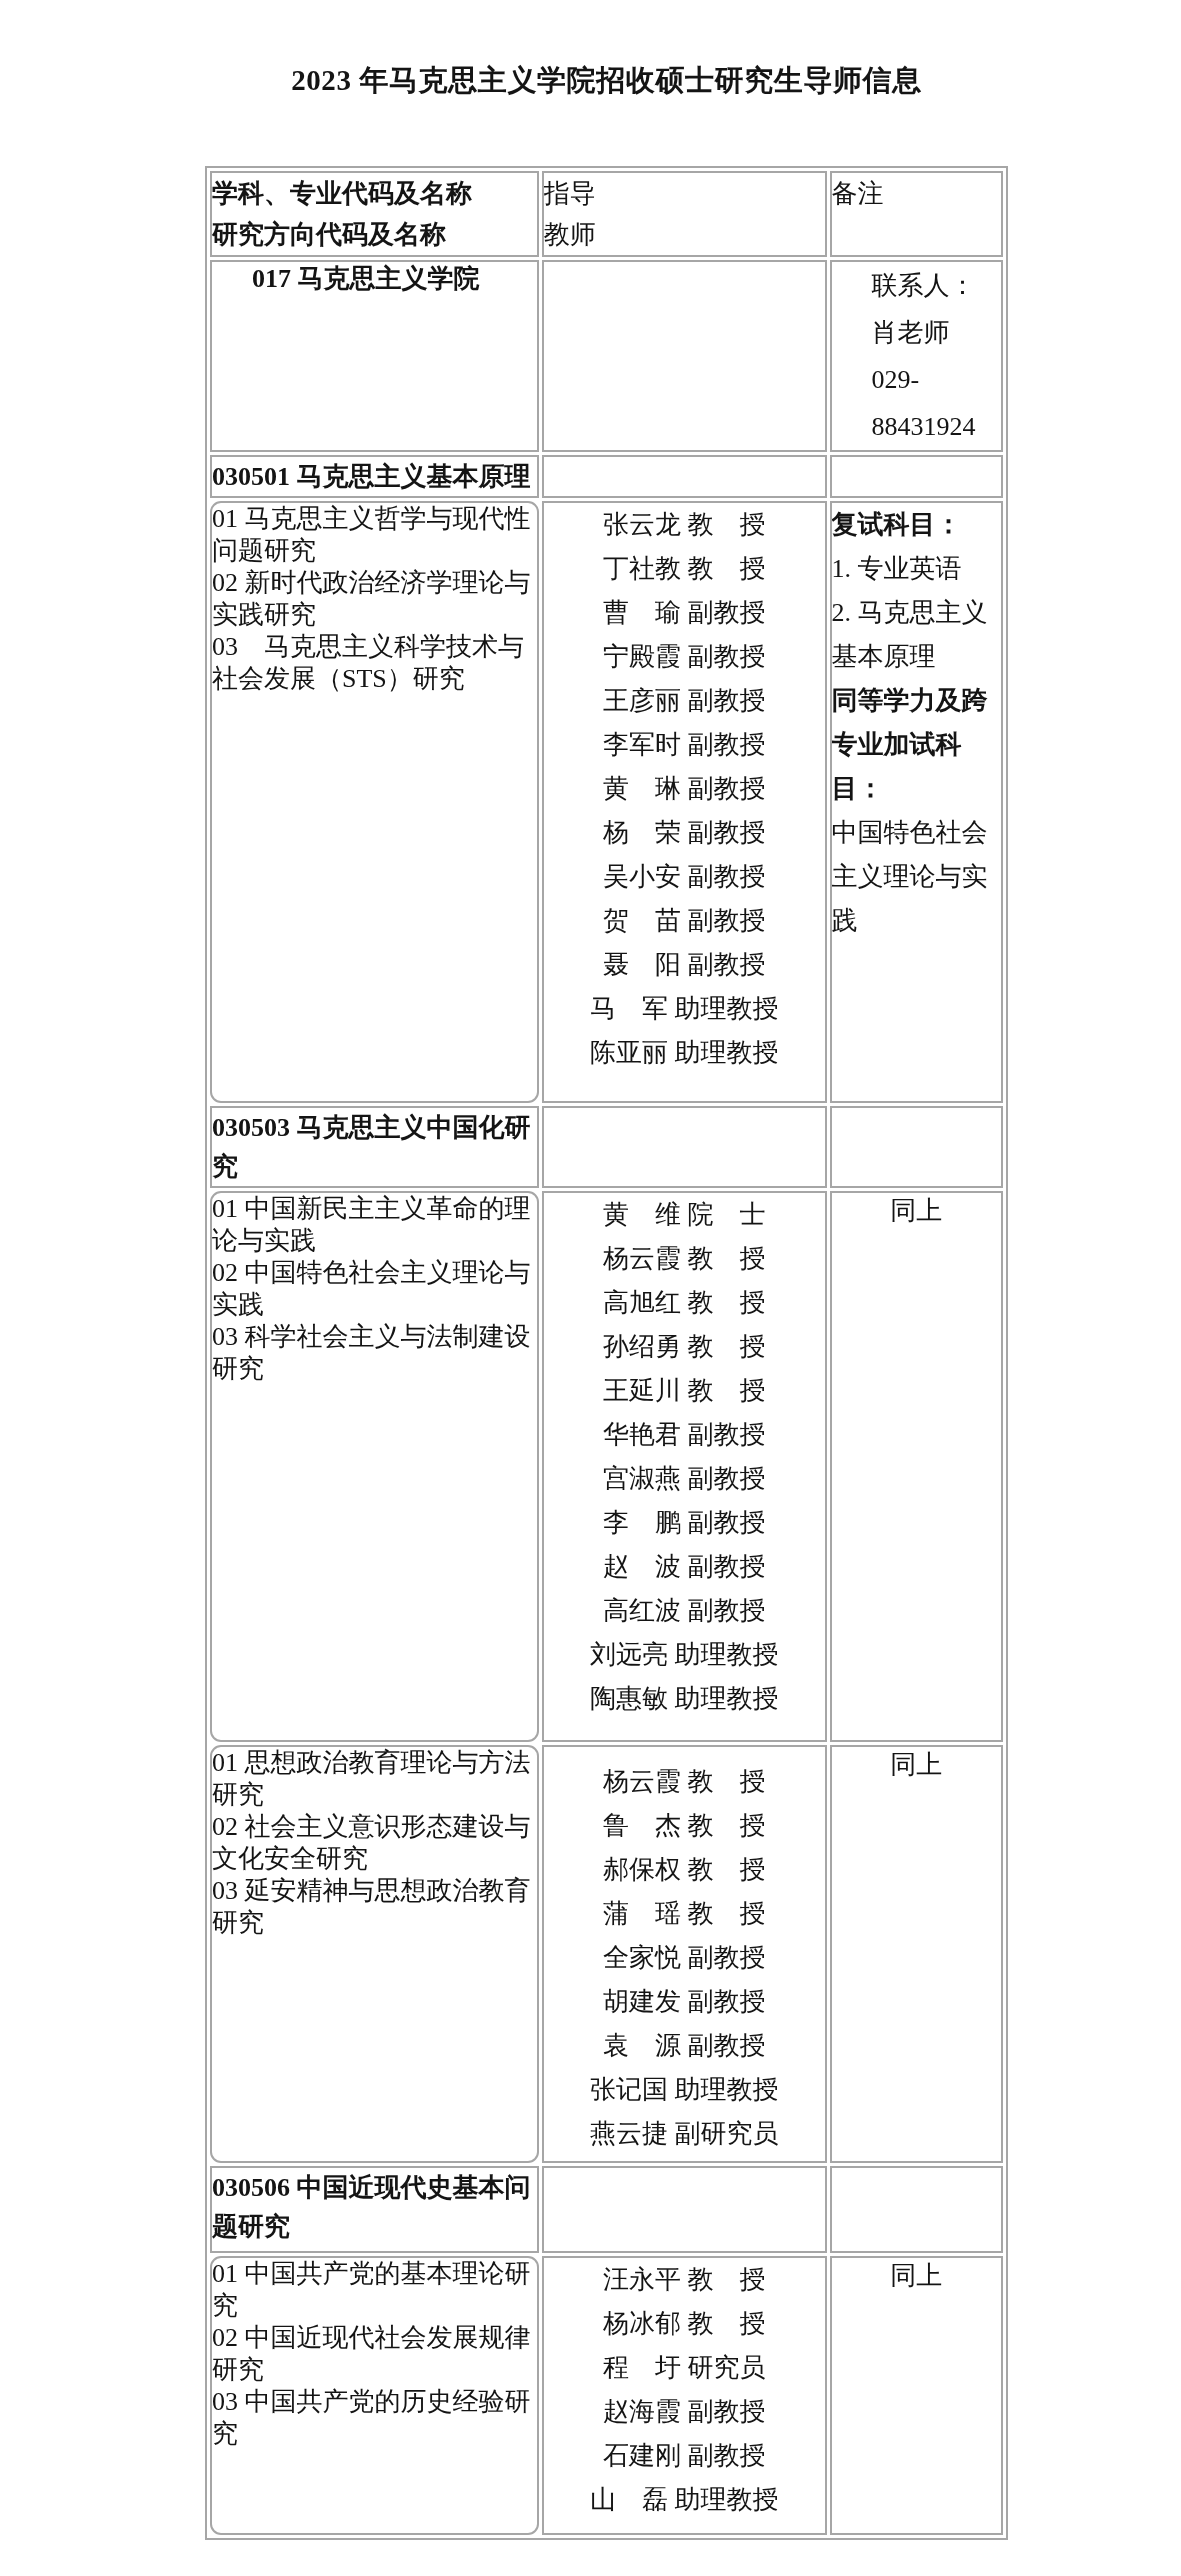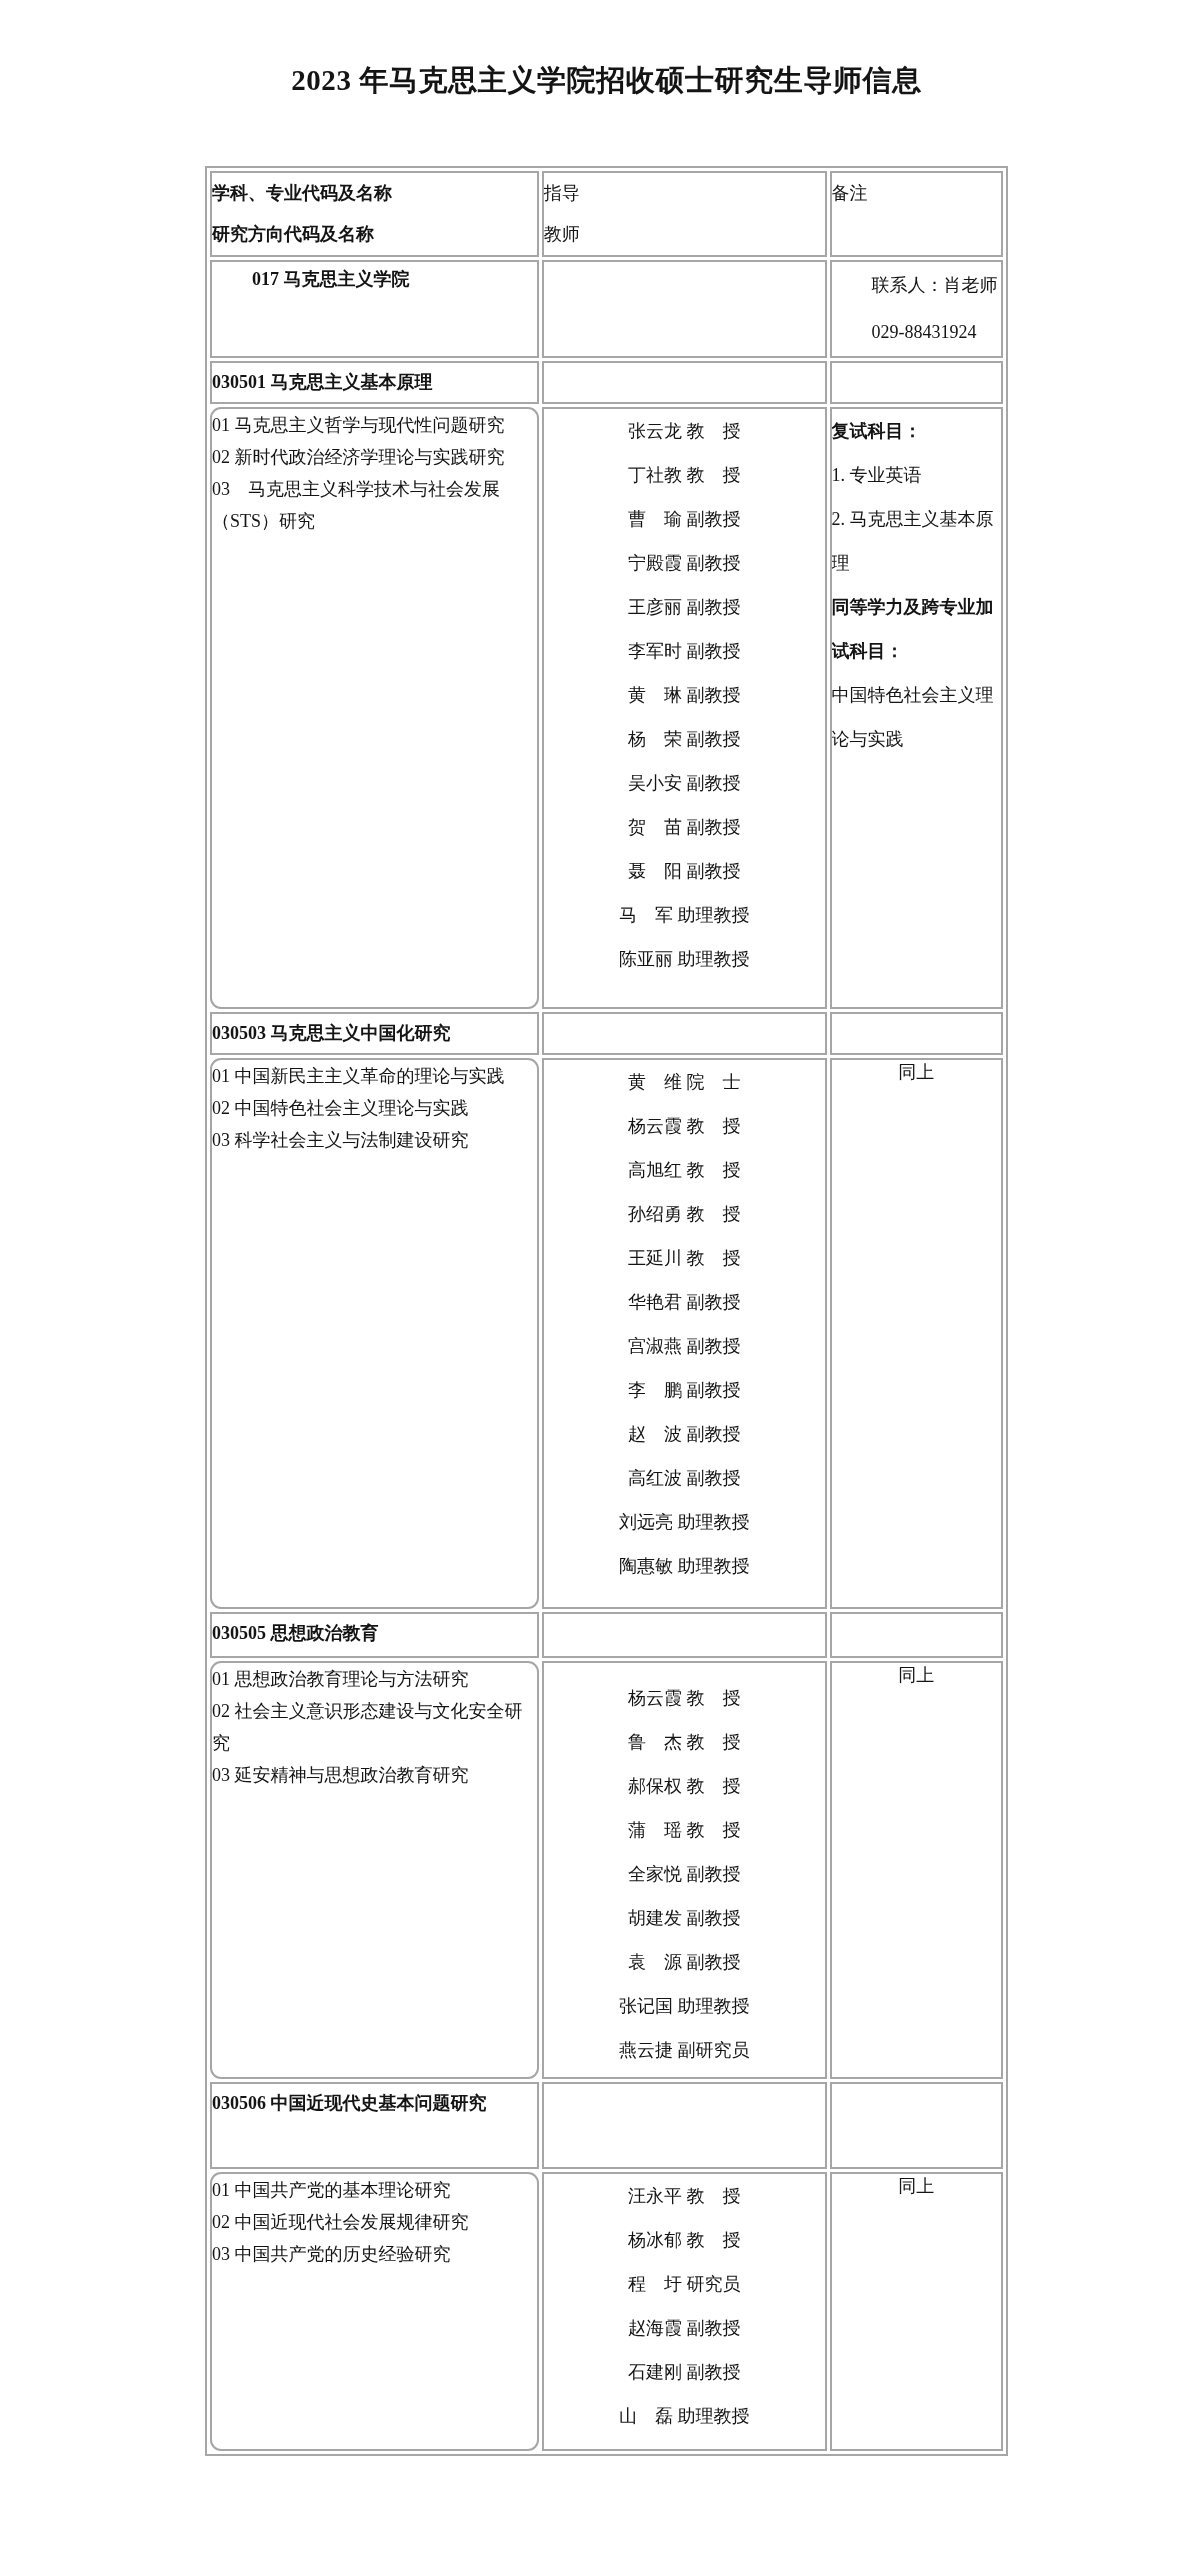--- a/index.html
+++ b/index.html
@@ -29,21 +29,21 @@
     border-spacing:3.2px;
     border:2.5px solid #a6a6a6;
     background:#ffffff;
   }
   table.doc td {
     border:2.5px solid #a6a6a6;
     box-sizing:border-box;
     background:#ffffff;
     padding:0;
     vertical-align:top;
-    font-size:18px;
+    font-size:26px;
     overflow:hidden;
   }
   
   tr.h136 > td { height:86px; }
   tr.h147 > td { height:93px;padding-left:40px; }
   tr.h65  > td { height:41px; }
   tr.h950 > td { height:602px; }
   tr.h870 > td { height:551px; }
   tr.h72  > td { height:46px; }
   tr.h660 > td { height:418px; }
@@ -179,27 +179,20 @@
               <div>高红波 副教授</div>
               <div>刘远亮 助理教授</div>
               <div>陶惠敏 助理教授</div>
             </div>
       </td>
       <td class="remark-mid">
         <div>同上</div>
       </td>
     </tr>
 
-    <tr class="h72">
-      <td class="sec-title">
-        <div>030505 思想政治教育</div>
-      </td>
-      <td></td>
-      <td></td>
-    </tr>
 
     <tr class="h660">
       <td class="directions">
         <div>
 
         <div>01 思想政治教育理论与方法研究</div>
               <div>02 社会主义意识形态建设与文化安全研究</div>
               <div>03 延安精神与思想政治教育研究</div>
             </div>
       </td>

